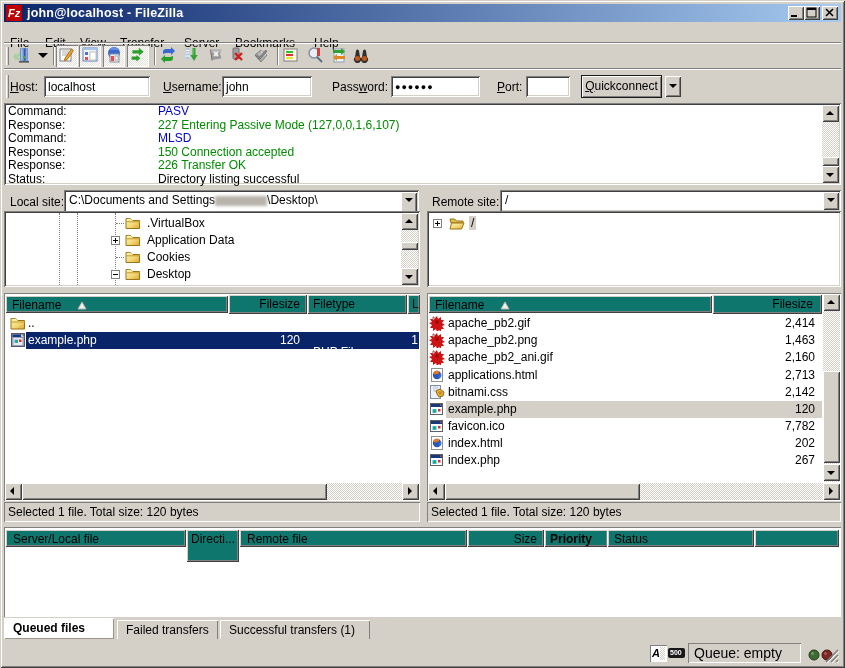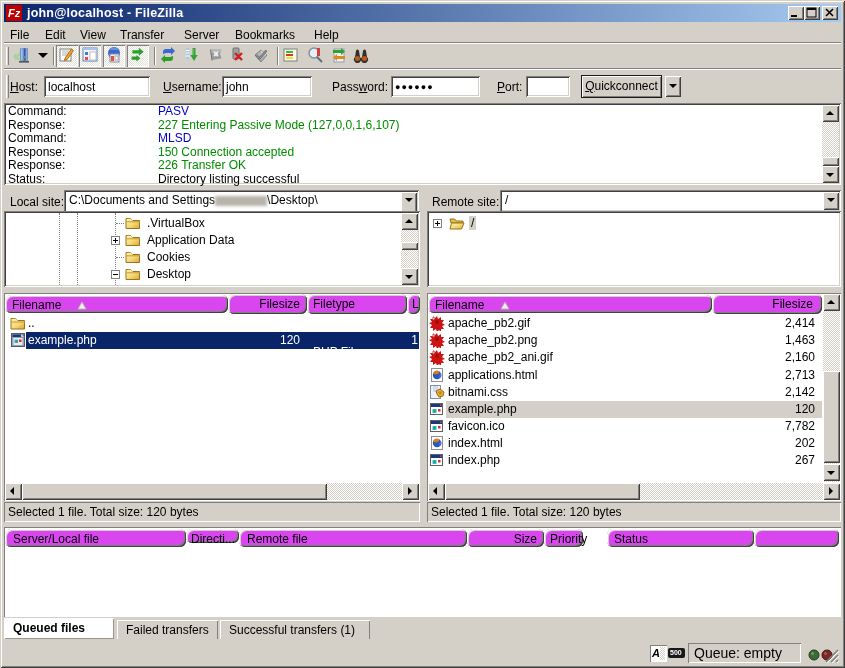--- a/index.html
+++ b/index.html
@@ -24,21 +24,21 @@
 
 #titlebar { left:4px; top:4px; width:837px; height:18px;
   background:linear-gradient(to right,#0a246a,#a6caf0); }
 #title-ico { position:absolute; left:2px; top:1px; width:16px; height:16px; }
 #title-txt { position:absolute; left:23px; top:2px; color:#fff; font-weight:bold; font-size:12.5px; letter-spacing:0.2px;}
 .winbtn { position:absolute; top:2px; width:16px; height:14px; background:#d4d0c8;
   box-shadow: inset 1px 1px 0 #fff, inset -1px -1px 0 #404040,
               inset 2px 2px 0 #d4d0c8, inset -2px -2px 0 #808080; }
 
 #menubar { left:4px; top:22px; width:837px; height:20px; }
-#menubar span { position:absolute; top:6px;text-align:right; }
+#menubar span { position:absolute; top:14px;text-align:right; }
 
 #toolbar { left:4px; top:44px; width:837px; height:25px; }
 .tsep { position:absolute; top:3px; width:2px; height:18px; border-left:1px solid #808080; border-right:1px solid #fff; }
 .grip { position:absolute; top:3px; width:3px; height:18px; border-left:1px solid #fff; background:#d4d0c8; border-right:1px solid #808080; }
 .tbtn { position:absolute; top:1px; width:22px; height:22px;
   box-shadow: inset 1px 1px 0 #808080, inset -1px -1px 0 #fff; }
 .ticon { position:absolute; top:3px; width:16px; height:16px; }
 
 #qc { left:4px; top:70px; width:837px; height:27px; }
 #qc .lbl { position:absolute; top:10px; }
@@ -63,23 +63,23 @@
   box-shadow: inset 1px 1px 0 #808080, inset -1px -1px 0 #fff,
               inset 2px 2px 0 #404040, inset -2px -2px 0 #d4d0c8; }
 .combo .txt { position:absolute; left:5px; top:3px; }
 .combo .drop { position:absolute; right:2px; top:2px; width:16px; bottom:2px; background:#d4d0c8;
   box-shadow: inset 1px 1px 0 #fff, inset -1px -1px 0 #404040,
               inset 2px 2px 0 #d4d0c8, inset -2px -2px 0 #808080; }
 .darr { position:absolute; left:4px; top:6px; width:0; height:0;
   border-left:4px solid transparent; border-right:4px solid transparent; border-top:4px solid #000; }
 
 .panel { position:absolute; background:#fff; }
-.hdrcell { position:absolute; top:0; height:20px; background:#d946ef;
+.hdrcell { position:absolute; top:0; height:20px; background:#0f766e;
   box-shadow: inset 1px 1px 0 #fff, inset -1px -1px 0 #404040,
-              inset 2px 2px 0 #d4d0c8, inset -2px -2px 0 #808080; border-radius: 6px; }
+              inset 2px 2px 0 #d4d0c8, inset -2px -2px 0 #808080; }
 .hdrcell span { position:absolute; top:3px; }
 .row { position:absolute; height:17px; }
 .row .ic { position:absolute; left:1px; top:0px; width:16px; height:16px; }
 .row .nm { position:absolute; left:21px; top:1px; }
 
 #queue { left:4px; top:527px; width:837px; height:90px; background:#fff; }
 
 .tab { position:absolute; top:0; height:21px; background:#d4d0c8;
   box-shadow: inset 1px 1px 0 #fff, inset -1px 0 0 #808080; }
 .tab span { position:absolute; left:9px; top:3px; }
@@ -529,30 +529,30 @@
       </div>
   </div>
   <div class="abs" style="left:427px; top:502px; width:414px; height:20px; box-shadow: inset 1px 1px 0 #808080, inset -1px -1px 0 #fff;">
     <span class="abs" style="left:4px; top:3px;">Selected 1 file. Total size: 120 bytes</span>
   </div>
 
   <div id="queue" class="abs sunken1">
     <div class="hdrcell" style="left:1px; top:2px; height:18px; width:181px;">
         <span style="left:8px">Server/Local file</span>
       </div>
-    <div class="hdrcell" style="left:182px; top:2px; height:14px; width:53px;">
+    <div class="hdrcell" style="left:182px; top:2px; height:33px; width:53px;">
         <span style="left:5px">Directi...</span>
       </div>
     <div class="hdrcell" style="left:235px; top:2px; height:18px; width:228px;">
         <span style="left:8px">Remote file</span>
       </div>
     <div class="hdrcell" style="left:463px; top:2px; height:18px; width:77px;">
         <span style="right:7px">Size</span>
       </div>
-    <div class="hdrcell" style="left:540px; top:2px; height:18px; width:39px;">
+    <div class="hdrcell" style="left:540px; top:2px; height:18px; width:64px;font-weight:bold;">
         <span style="left:6px">Priority</span>
       </div>
     <div class="hdrcell" style="left:603px; top:2px; height:18px; width:147px;">
         <span style="left:7px">Status</span>
       </div>
     <div class="hdrcell" style="left:750px; top:2px; height:18px; width:85px;"></div>
   </div>
 
   <div class="abs" style="left:4px; top:618px; width:837px; height:22px;">
     <div class="tab" style="left:0px; width:110px; background:#fff; box-shadow: inset 1px 1px 0 #fff, inset -1px -1px 0 #9a968e;">

